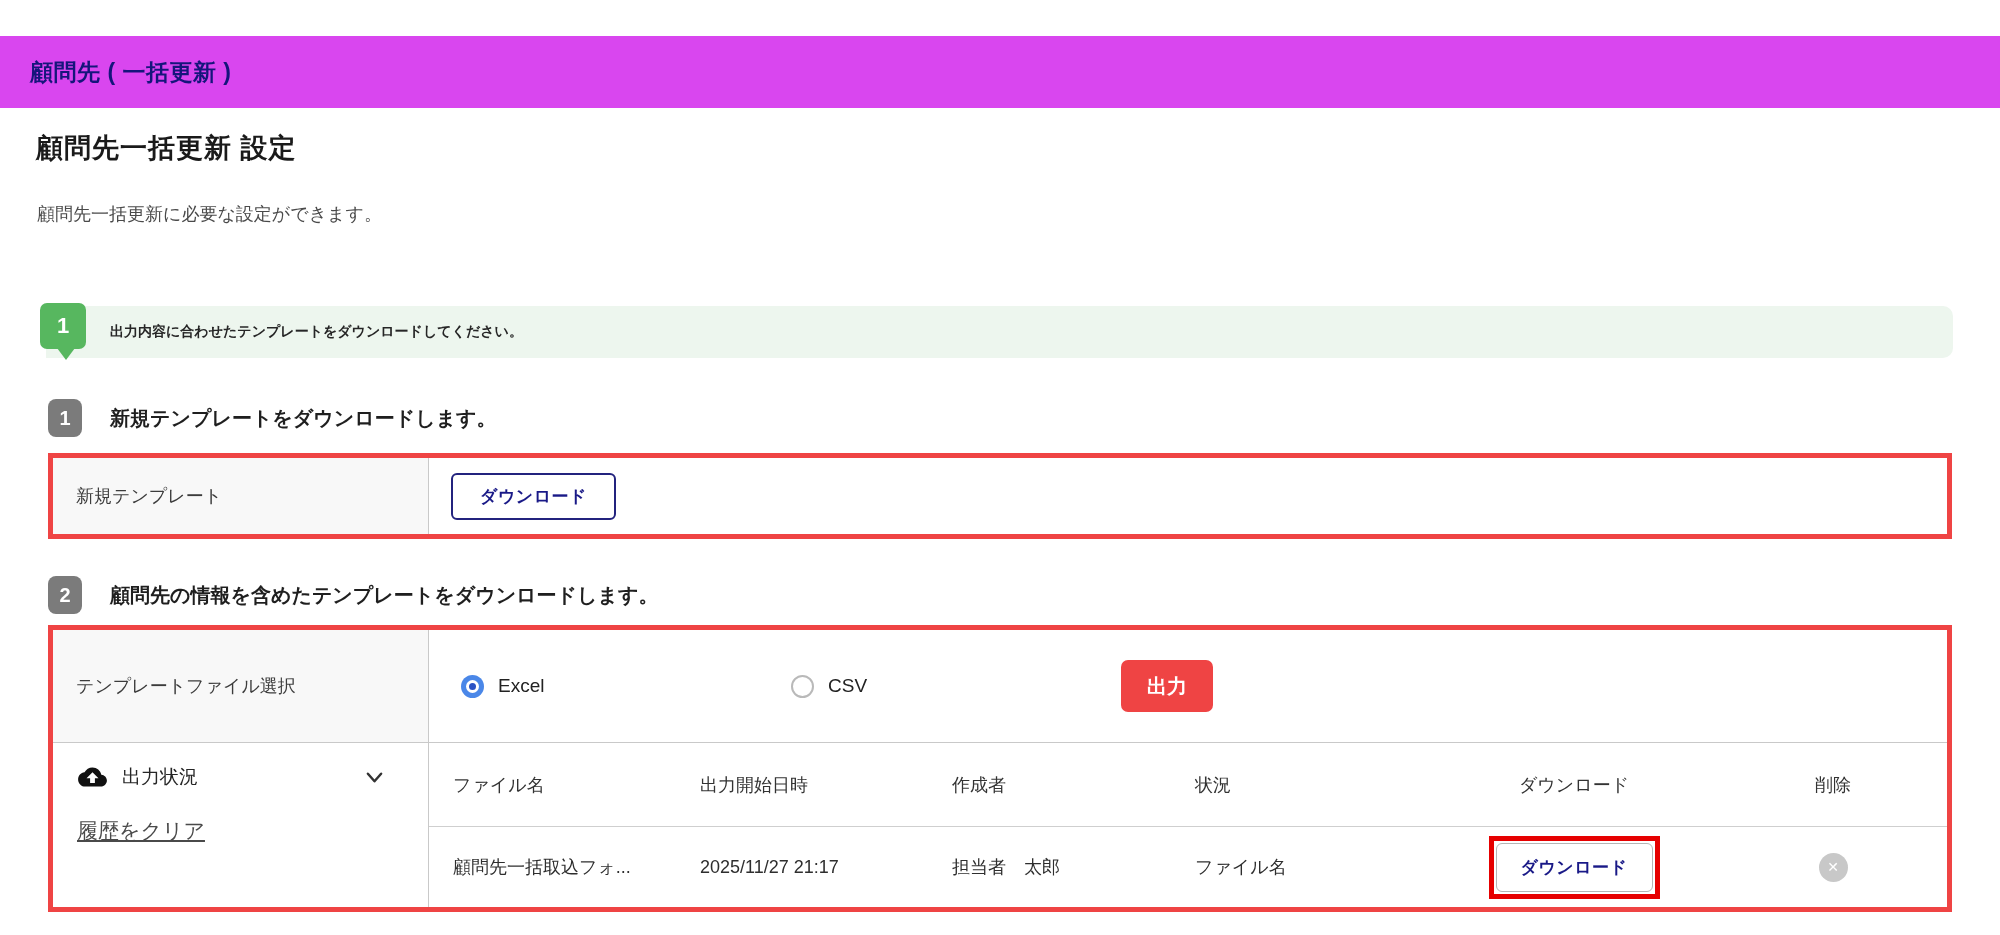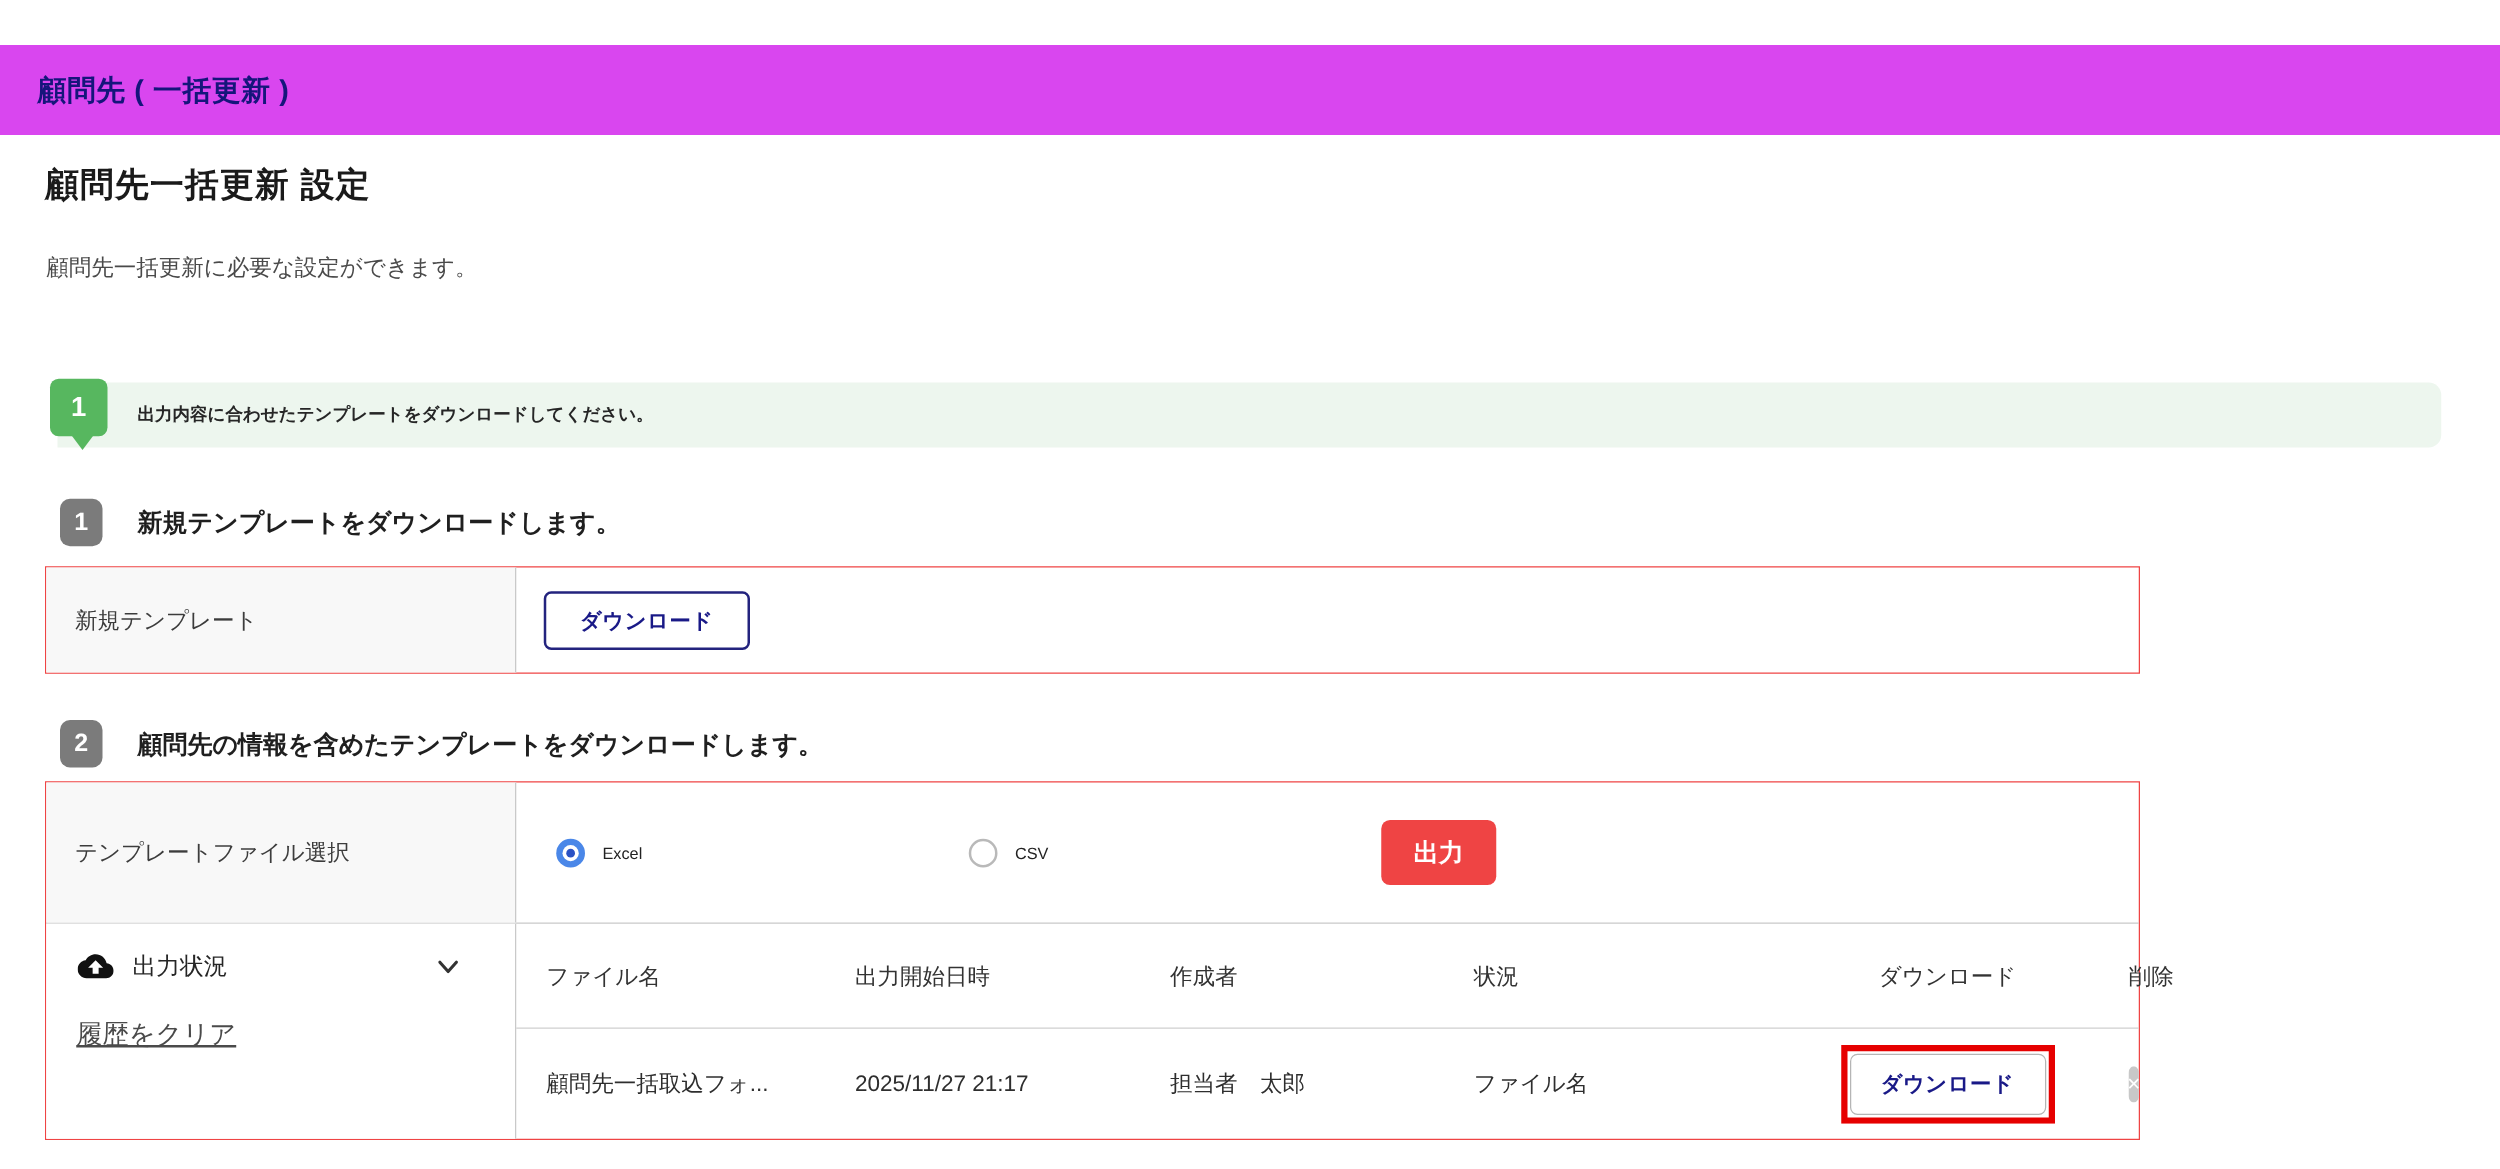--- a/index.html
+++ b/index.html
@@ -27,41 +27,41 @@
 
   
   .sec-head{position:absolute;left:48px;display:flex;align-items:center;gap:28px;height:40px;}
   .sec-head.s1{top:398px;}
   .sec-head.s2{top:575px;}
   .num-badge{width:34px;height:38px;background:#7b7b7b;border-radius:8px;color:#fff;font-weight:bold;
     font-size:20px;display:flex;align-items:center;justify-content:center;flex:0 0 auto;}
   .sec-title{font-size:20px;font-weight:bold;color:#1f1f1f;}
 
   
-  .tbl{position:absolute;left:36px;width:1676px;border:1px solid #ef4444;box-sizing:border-box;background:#fff;}
+  .tbl{position:absolute;left:48px;width:1904px;border:5px solid #ef4444;box-sizing:border-box;background:#fff;}
   .cell-label{width:376px;background:#f8f8f8;border-right:1px solid #c9c9c9;display:flex;align-items:center;
     padding-left:23px;box-sizing:border-box;font-size:18px;color:#3c3c3c;flex:0 0 auto;}
 
   .t1{top:453px;height:86px;display:flex;}
   .t1-right{flex:1;display:flex;align-items:center;padding-left:22px;}
   .btn-outline{background:#fff;border:2px solid #23237e;border-radius:6px;color:#191987;font-weight:bold;
     font-size:17px;padding:10px 27px;cursor:pointer;font-family:inherit;letter-spacing:.5px;}
 
   .t2{top:625px;height:287px;display:flex;flex-direction:column;}
   .t2-row1{height:113px;border-bottom:1px solid #c9c9c9;display:flex;box-sizing:border-box;flex:0 0 auto;}
   .t2-row1-right{flex:1;position:relative;}
   .radio-item{position:absolute;top:0;height:112px;display:flex;align-items:center;gap:14px;cursor:pointer;}
   .radio-excel{left:32px;}
   .radio-csv{left:362px;}
   .radio{width:23px;height:23px;border-radius:50%;position:relative;flex:0 0 auto;}
   .radio.checked{background:#4a87e8;}
   .radio.checked::before{content:'';position:absolute;inset:5px;background:#ffffff;border-radius:50%;}
   .radio.checked::after{content:'';position:absolute;inset:8px;background:#2a52c4;border-radius:50%;}
   .radio.unchecked{background:#fff;border:2px solid #b9b9b9;box-sizing:border-box;}
-  .radio-label{font-size:13px;color:#222;}
+  .radio-label{font-size:19px;color:#222;}
   .btn-primary{position:absolute;left:692px;top:30px;width:92px;height:52px;background:#ef4444;border:none;
     border-radius:7px;color:#fff;font-weight:bold;font-size:20px;cursor:pointer;font-family:inherit;}
 
   .t2-row2{flex:1;display:flex;box-sizing:border-box;}
   .t2-row2-left{width:376px;border-right:1px solid #c9c9c9;box-sizing:border-box;position:relative;background:#fff;flex:0 0 auto;}
   .status-line{position:absolute;left:25px;top:14px;width:322px;height:40px;display:flex;align-items:center;gap:15px;cursor:pointer;}
   .cloud-icon{width:29px;height:24px;flex:0 0 auto;}
   .status-label{font-size:19px;color:#262626;}
   .chevron{position:absolute;right:17px;top:12px;width:17px;height:17px;}
   .clear-link{position:absolute;left:24px;top:74px;font-size:21px;color:#4a4a4a;text-decoration:underline;cursor:pointer;}

